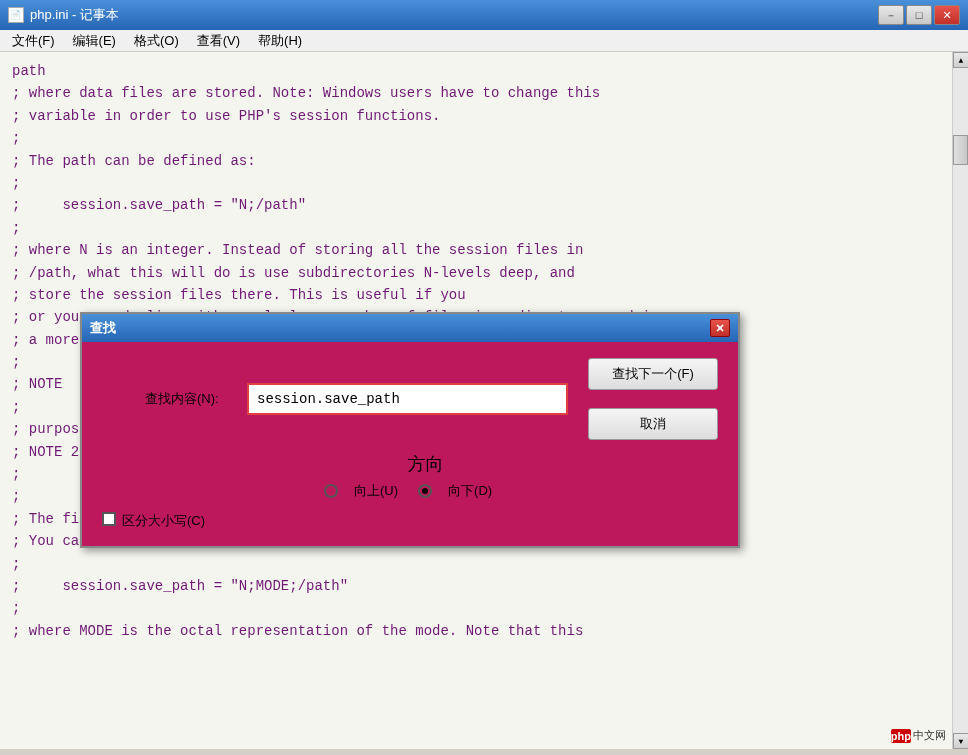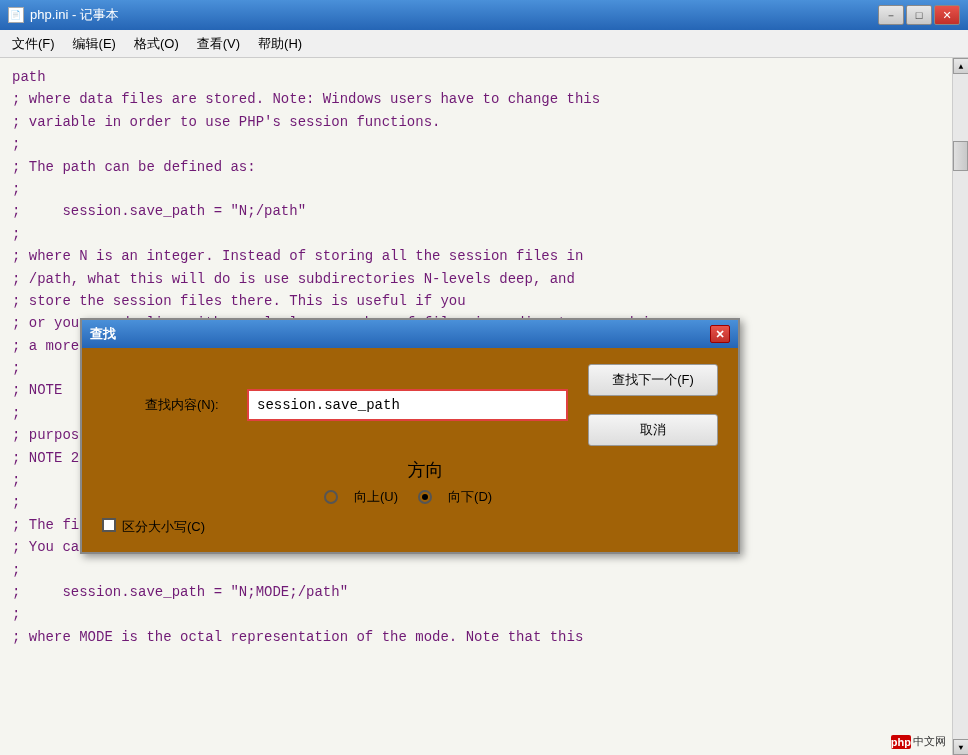--- a/index.html
+++ b/index.html
@@ -58,21 +58,21 @@
       cursor: pointer;
     }
     .title-btn.close {
       background: linear-gradient(to bottom, #e8534a, #c0302a);
       color: white;
     }
 
     
     .menu-bar {
       background: #f0f0f0;
-      height: 28px;
+      height: 22px;
       display: flex;
       align-items: center;
       padding: 0 4px;
       border-bottom: 1px solid #ccc;
       font-family: 'SimSun', '宋体', sans-serif;
       font-size: 13px;
       color: #000;
       gap: 2px;
     }
     .menu-item {
@@ -140,21 +140,21 @@
       background: linear-gradient(to right, #e0e0e0, #c8c8c8);
       border: 1px solid #999;
     }
 
     
     .find-dialog {
       position: absolute;
       top: 260px;
       left: 80px;
       width: 660px;
-      background: #a16207;
+      background: #be185d;
       border: 2px solid #888;
       box-shadow: 3px 3px 8px rgba(0,0,0,0.4);
       pointer-events: all;
       z-index: 10;
     }
 
     .dialog-title-bar {
       background: linear-gradient(to bottom, #4a90d9, #2565b5);
       height: 28px;
       display: flex;

